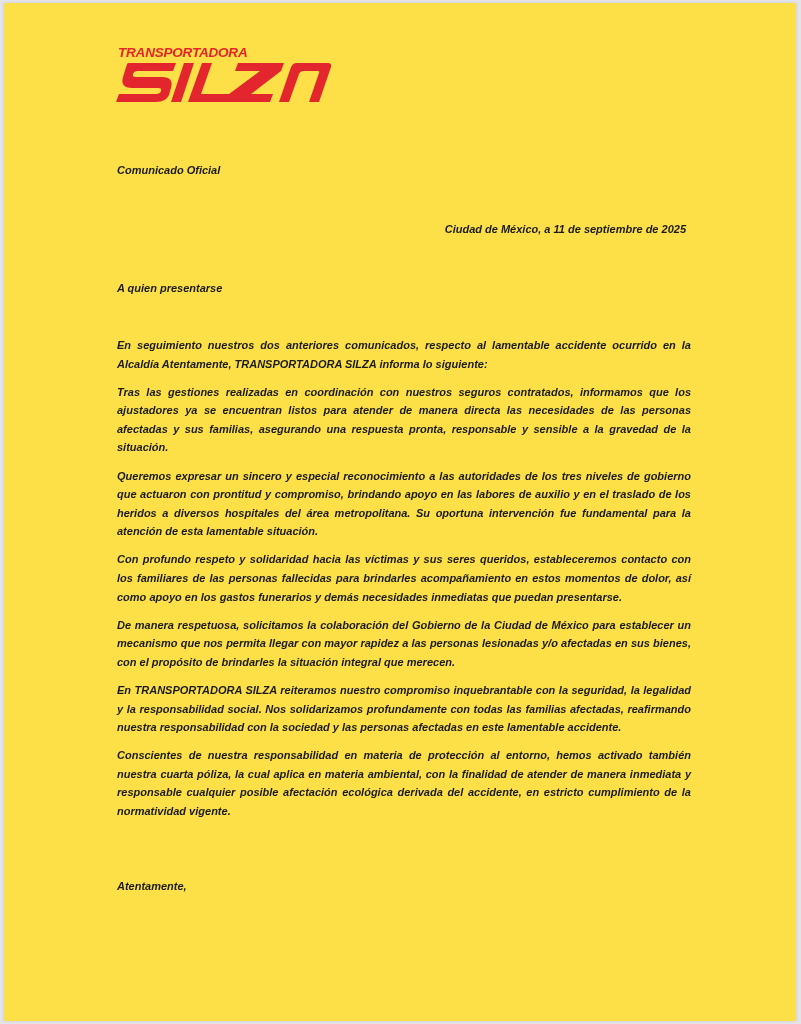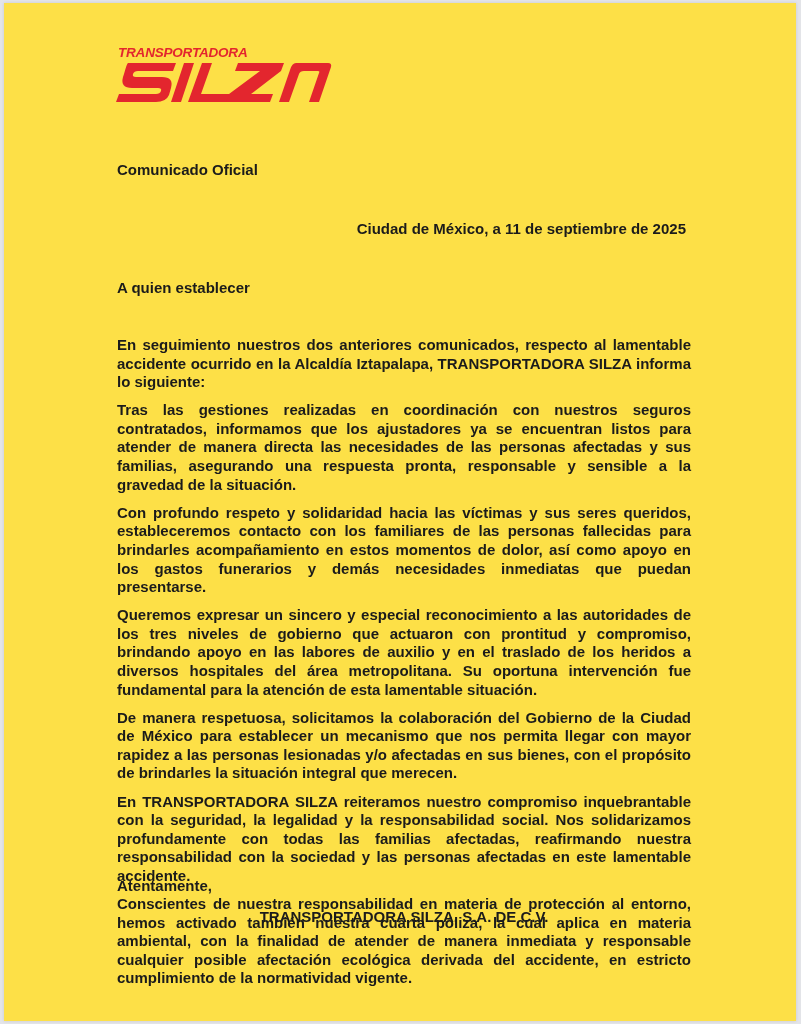--- a/index.html
+++ b/index.html
@@ -39,22 +39,23 @@
     }
     .logo-main {
       position: absolute;
       left: 0;
       top: 12px;
     }
     .doc {
       font-family: "Liberation Sans", sans-serif;
       font-weight: bold;
       color: #1b1b1b;
-      font-size: 15px;
+      font-size: 11px;
       line-height: 18.6px;
+      font-style: italic;
     }
     .heading {
       position: absolute;
       left: 113px;
       top: 158px;
     }
     .date {
       position: absolute;
       right: 110px;
       top: 217px;
@@ -109,29 +110,28 @@
 
         <path d="M182 6 L214 6 Q218 6 217 10 L205 45 L195 45 L205 16 Q206 14 204 14 L190 14 Q186 14 185 17 L175 45 L165 45 L176 13 Q178 6 182 6 Z"></path>
       </g>
     </svg>
   </div>
 
   <div class="doc heading">Comunicado Oficial</div>
 
   <div class="doc date">Ciudad de México, a 11 de septiembre de 2025</div>
 
-  <div class="doc recipient">A quien establecer</div>
+  <div class="doc recipient">A quien presentarse</div>
 
   <div class="doc body">
-    <p>En seguimiento nuestros dos anteriores comunicados, respecto al lamentable accidente ocurrido en la Alcaldía Iztapalapa, TRANSPORTADORA SILZA informa lo siguiente:</p>
+    <p>En seguimiento nuestros dos anteriores comunicados, respecto al lamentable accidente ocurrido en la Alcaldía Atentamente, TRANSPORTADORA SILZA informa lo siguiente:</p>
     <p>Tras las gestiones realizadas en coordinación con nuestros seguros contratados, informamos que los ajustadores ya se encuentran listos para atender de manera directa las necesidades de las personas afectadas y sus familias, asegurando una respuesta pronta, responsable y sensible a la gravedad de la situación.</p>
+    <p>Queremos expresar un sincero y especial reconocimiento a las autoridades de los tres niveles de gobierno que actuaron con prontitud y compromiso, brindando apoyo en las labores de auxilio y en el traslado de los heridos a diversos hospitales del área metropolitana. Su oportuna intervención fue fundamental para la atención de esta lamentable situación.</p>
     <p>Con profundo respeto y solidaridad hacia las víctimas y sus seres queridos, estableceremos contacto con los familiares de las personas fallecidas para brindarles acompañamiento en estos momentos de dolor, así como apoyo en los gastos funerarios y demás necesidades inmediatas que puedan presentarse.</p>
-    <p>Queremos expresar un sincero y especial reconocimiento a las autoridades de los tres niveles de gobierno que actuaron con prontitud y compromiso, brindando apoyo en las labores de auxilio y en el traslado de los heridos a diversos hospitales del área metropolitana. Su oportuna intervención fue fundamental para la atención de esta lamentable situación.</p>
     <p>De manera respetuosa, solicitamos la colaboración del Gobierno de la Ciudad de México para establecer un mecanismo que nos permita llegar con mayor rapidez a las personas lesionadas y/o afectadas en sus bienes, con el propósito de brindarles la situación integral que merecen.</p>
     <p>En TRANSPORTADORA SILZA reiteramos nuestro compromiso inquebrantable con la seguridad, la legalidad y la responsabilidad social. Nos solidarizamos profundamente con todas las familias afectadas, reafirmando nuestra responsabilidad con la sociedad y las personas afectadas en este lamentable accidente.</p>
     <p>Conscientes de nuestra responsabilidad en materia de protección al entorno, hemos activado también nuestra cuarta póliza, la cual aplica en materia  ambiental, con la finalidad de atender de manera inmediata y responsable cualquier posible afectación ecológica derivada del accidente, en estricto cumplimiento de la normatividad vigente.</p>
   </div>
 
   <div class="doc closing">Atentamente,</div>
 
-  <div class="doc signature">TRANSPORTADORA SILZA, S.A. DE C.V.</div>
 
 </div>
 
 </body></html>

